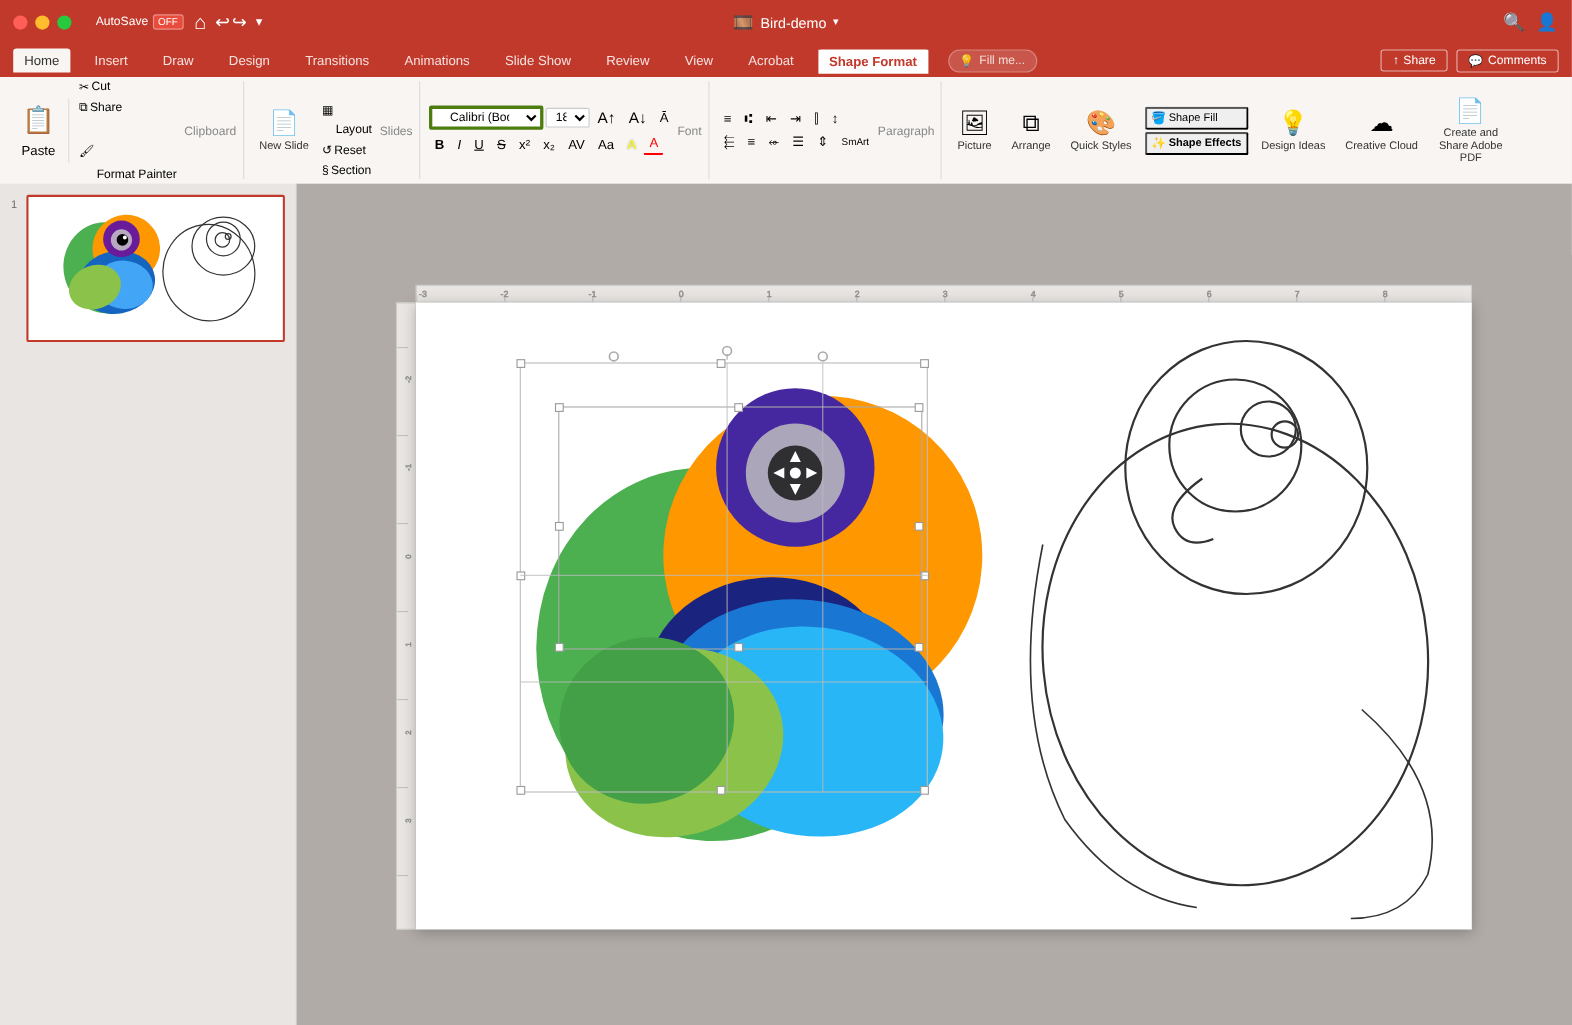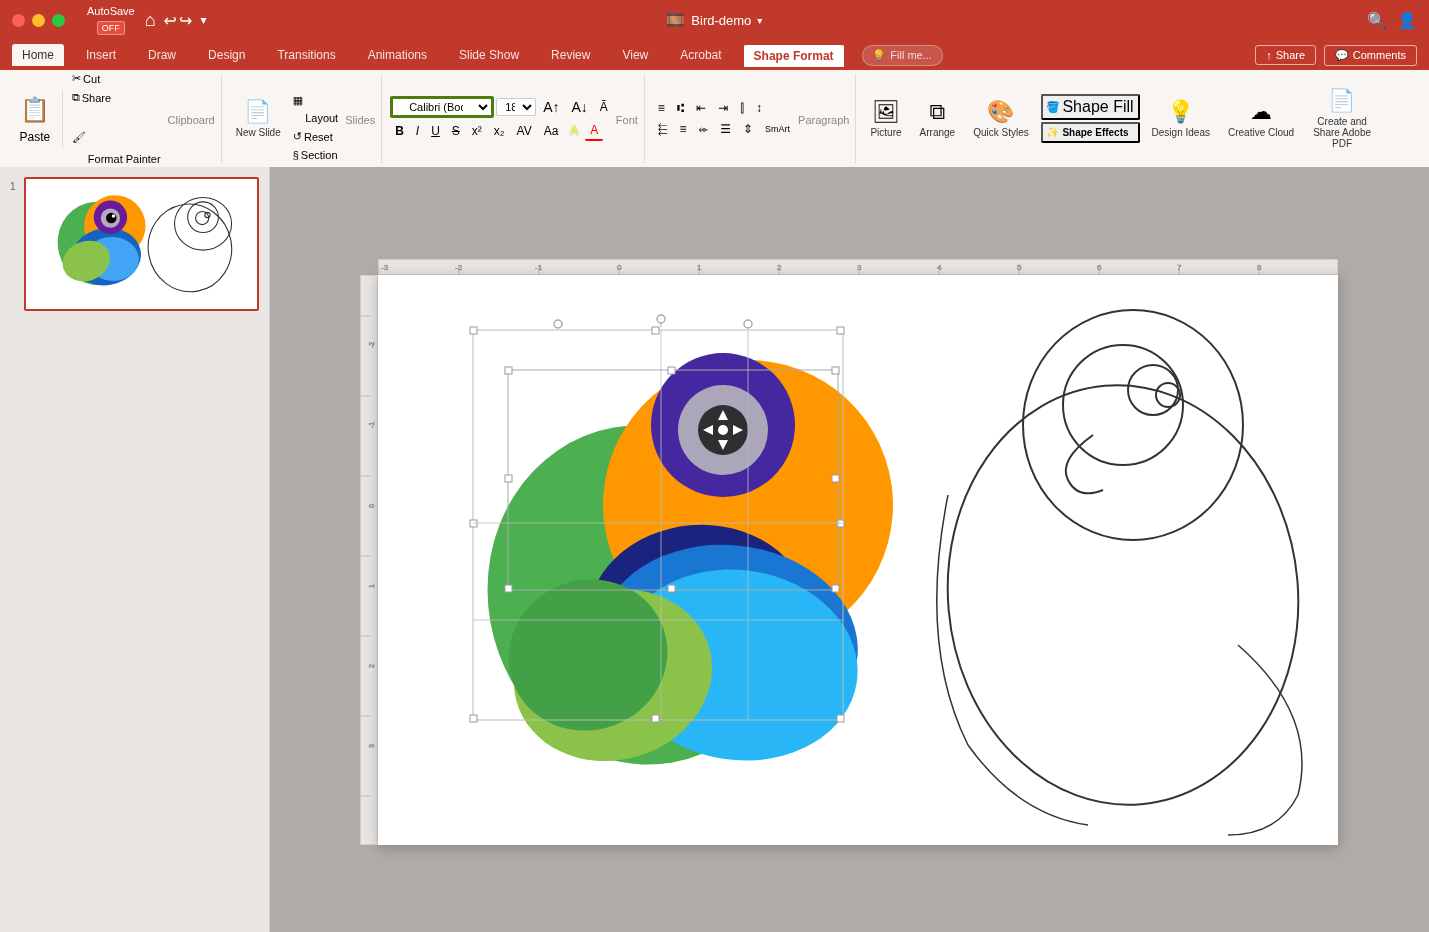--- a/index.html
+++ b/index.html
@@ -14,21 +14,21 @@
       padding: 0 12px;
       color: white;
       position: relative;
     }
     .traffic-lights { display: flex; gap: 7px; align-items: center; }
     .tl { width: 13px; height: 13px; border-radius: 50%; }
     .tl-red { background: #ff5f56; }
     .tl-yellow { background: #ffbd2e; }
     .tl-green { background: #27c93f; }
     .titlebar-left { display: flex; align-items: center; gap: 10px; flex: 1; }
-    .autosave { display: flex; align-items: center; gap: 4px; font-size: 11px; margin-left: 12px; flex-direction: column; }
+    .autosave { display: flex; align-items: center; gap: 4px; font-size: 11px; margin-left: 12px; }
     .autosave-badge { background: #e74c3c; border: 1px solid rgba(255,255,255,0.4); border-radius: 3px; padding: 1px 4px; font-size: 10px; display: flex; align-items: center; gap: 2px; }
     .titlebar-center { position: absolute; left: 50%; transform: translateX(-50%); display: flex; align-items: center; gap: 6px; font-size: 13px; font-weight: 500; }
     .titlebar-right { margin-left: auto; display: flex; align-items: center; gap: 10px; }
     .toolbar-icons { display: flex; gap: 8px; align-items: center; }
     .undo-redo { display: flex; gap: 2px; align-items: center; }
     .ribbon-tab { color: rgba(255,255,255,0.85); padding: 4px 10px; font-size: 12px; cursor: pointer; border-radius: 3px 3px 0 0; }
     .ribbon-tab.active { background: #f8f5f2; color: #333; font-weight: 500; }
     .share-btn { background: transparent; border: 1px solid rgba(255,255,255,0.6); color: white; padding: 3px 10px; border-radius: 3px; font-size: 11px; cursor: pointer; display: flex; align-items: center; gap: 4px; }
     .comments-btn { background: transparent; border: 1px solid rgba(255,255,255,0.6); color: white; padding: 3px 10px; border-radius: 3px; font-size: 11px; cursor: pointer; display: flex; align-items: center; gap: 4px; }
 
@@ -268,21 +268,21 @@
     <div style="display:flex; flex-direction:column; align-items:center; gap:2px;">
       <div class="big-btn">
         <span style="font-size:22px;">🎨</span>
         <span class="btn-label">Quick Styles</span>
       </div>
     </div>
     <div style="display:flex; flex-direction:column; align-items:center; gap:2px;">
       <div style="display:flex; flex-direction:column; gap:2px;">
         <button class="small-btn">
           <span>🪣</span>
-          <span style="font-size:16px;">Shape Fill</span>
+          <span style="font-size:10px;">Shape Fill</span>
         </button>
         <button class="small-btn">
           <span>✨</span>
           <span style="font-size:10px;font-weight:bold;">Shape Effects</span>
         </button>
       </div>
     </div>
     <div style="display:flex; flex-direction:column; align-items:center; gap:2px;">
       <div class="big-btn">
         <span style="font-size:22px;">💡</span>

